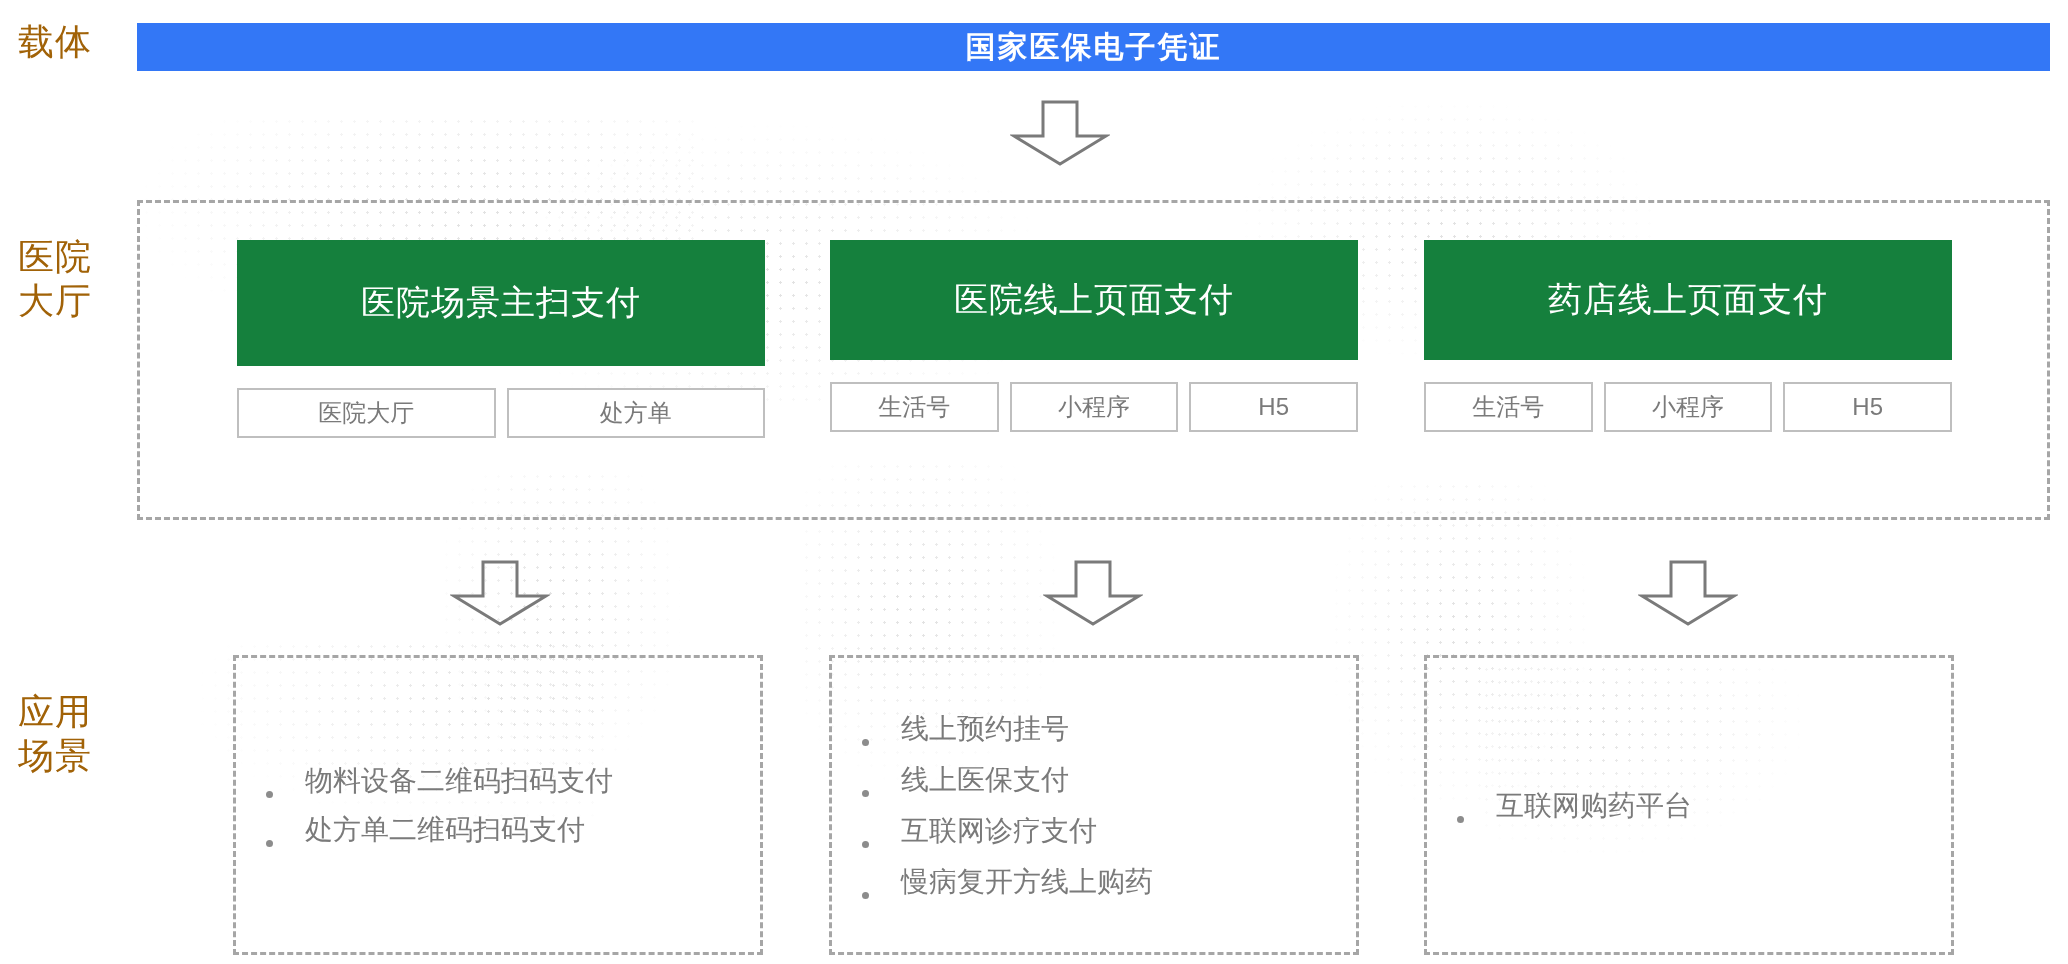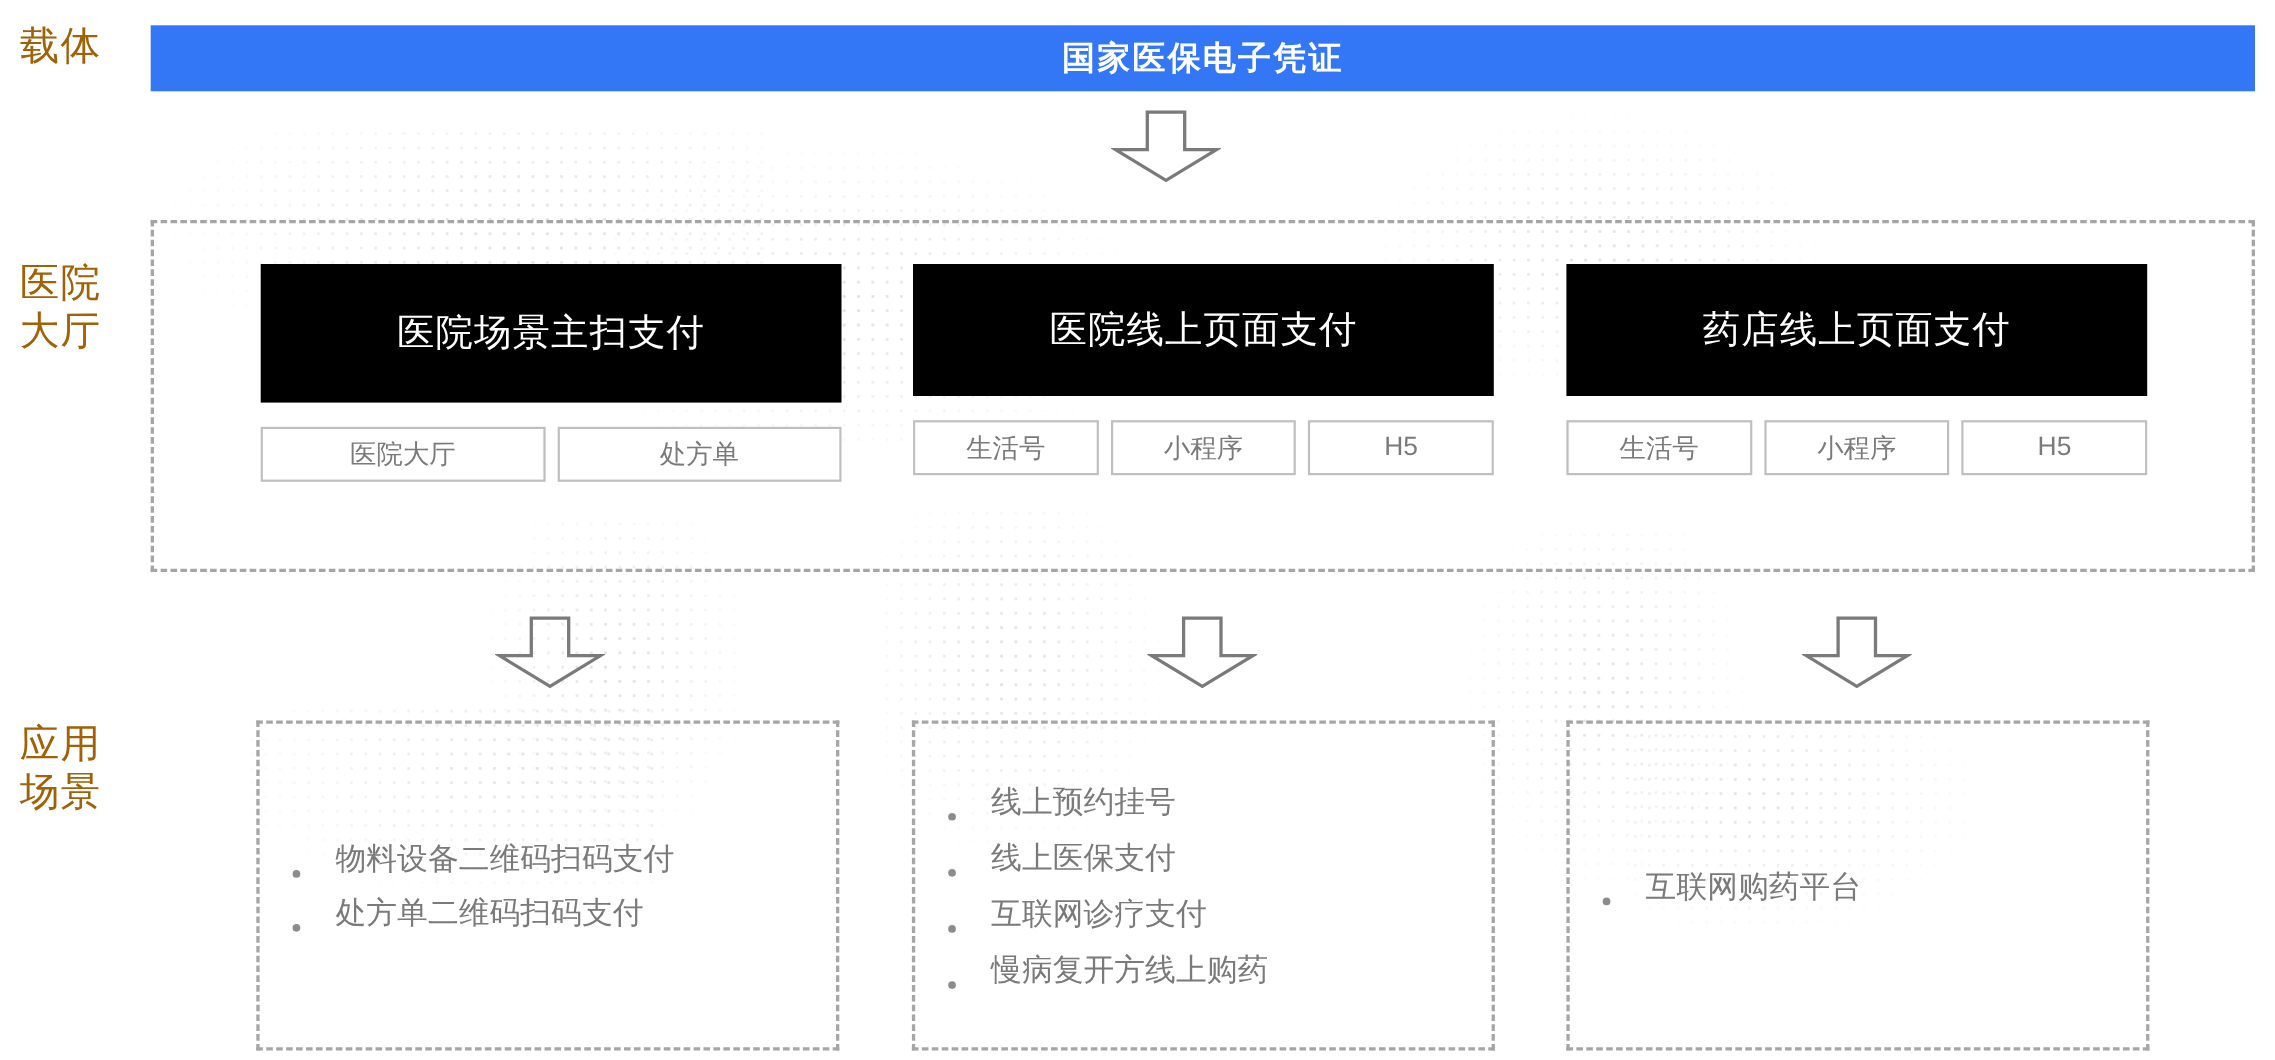--- a/index.html
+++ b/index.html
@@ -56,29 +56,29 @@
     width: 74px;
     font-size: 36px;
     line-height: 1.22;
     color: #a16207;
     text-align: center;
     letter-spacing: 1px;
     word-break: break-all;
   }
   #label-carrier  { top: 20px;  }
   #label-org      { top: 235px; }
-  #label-scene    { top: 654px; }
+  #label-scene    { top: 690px; }
 
   
   .banner {
     position: absolute;
     left: 137px;
     top: 23px;
     width: 1913px;
-    height: 60px;
+    height: 48px;
     background: #3377f6;
     color: #ffffff;
     font-size: 30px;
     font-weight: bold;
     letter-spacing: 2px;
     display: flex;
     align-items: center;
     justify-content: center;
   }
 
@@ -102,21 +102,21 @@
   .channel-group {
     position: absolute;
     top: 240px;
     width: 528px;
   }
   #group-0 { left: 237px; }
   #group-1 { left: 830px; }
   #group-2 { left: 1424px; }
 
   .channel-head {
-    background: #000000;
+    background: #15803d;
     color: #ffffff;
     height: 126px;
     display: flex;
     align-items: center;
     justify-content: center;
     font-size: 34px;
     letter-spacing: 1px;
     box-sizing: border-box;
   }
   #group-1 .channel-head,

